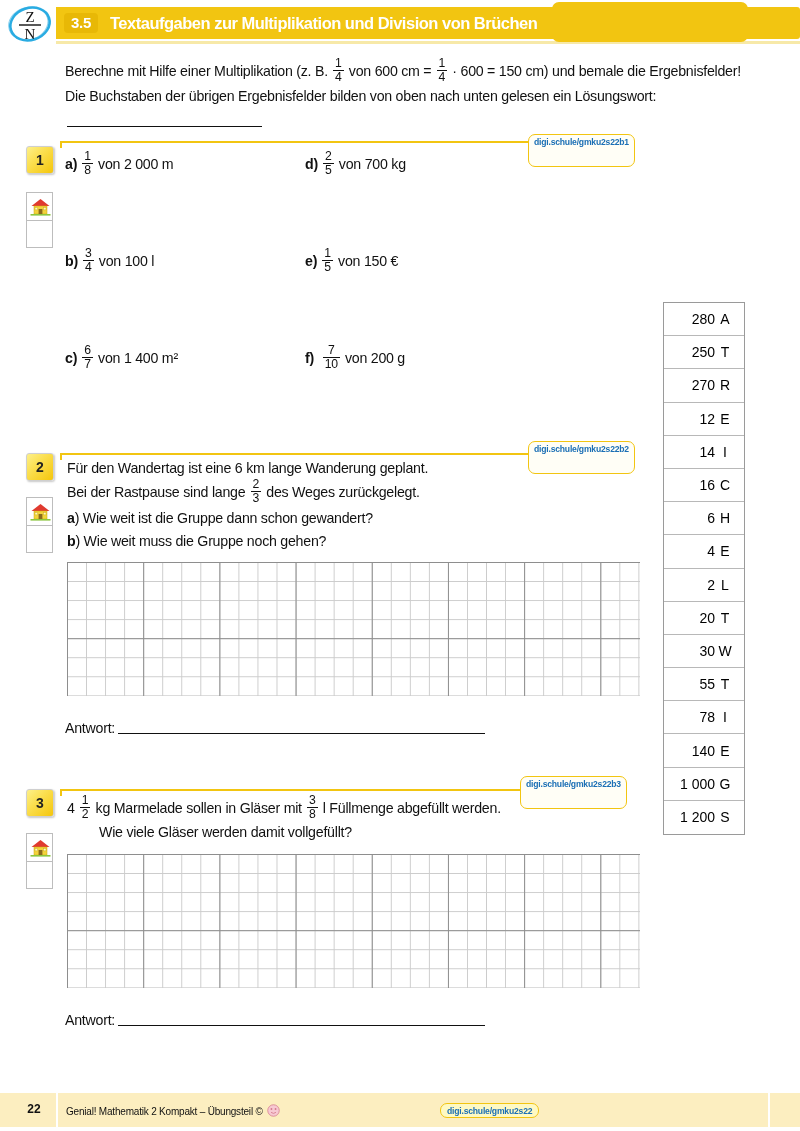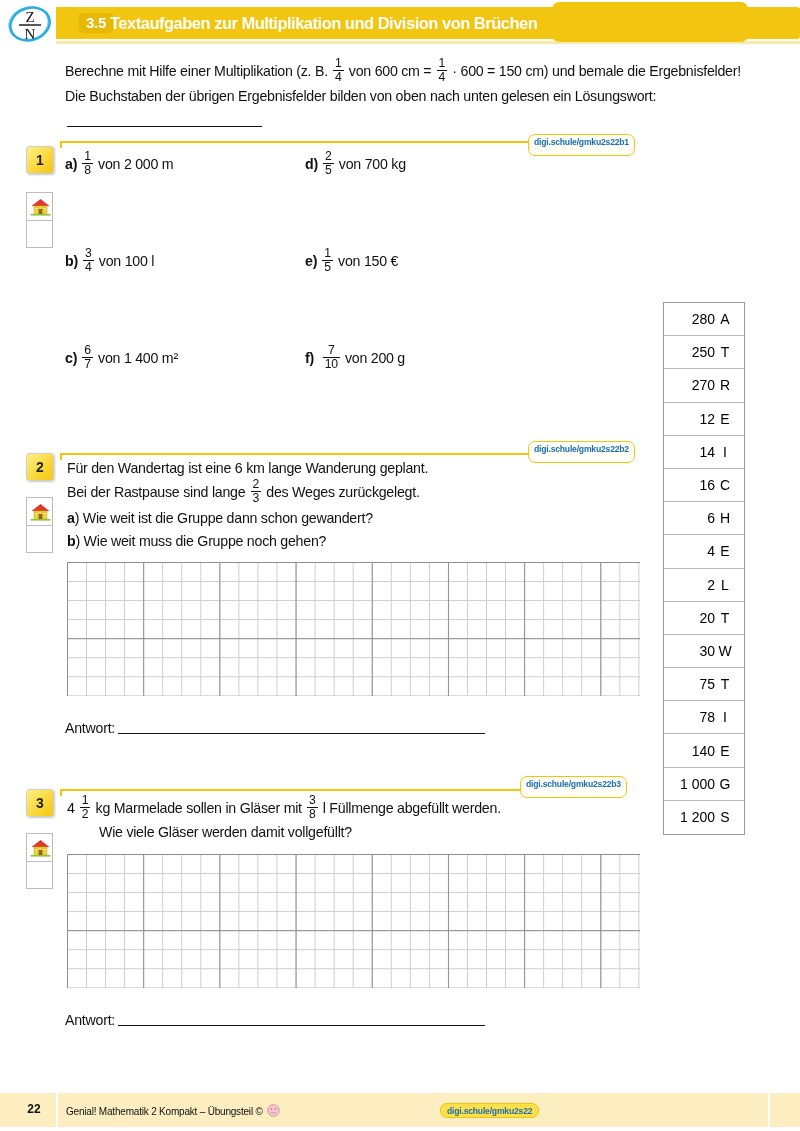--- a/index.html
+++ b/index.html
@@ -25,21 +25,20 @@
     position: absolute; left: 56px; top: 41px; width: 744px; height: 3px;
     background: #f7e9a8;
   }
   .num-badge {
     position: absolute; left: 64px; top: 13px;
     height: 20px; padding: 0 7px;
     background: #e8b806;
     border-radius: 4px;
     color: #ffffff; font-weight: bold; font-size: 15px; line-height: 20px;
     letter-spacing: -0.3px;
-    margin-left: 15px;
   }
   .header-title {
     position: absolute; left: 110px; top: 12px;
     color: #ffffff; font-weight: bold; font-size: 16.5px; line-height: 22px;
     letter-spacing: -0.5px; white-space: nowrap;
   }
   .logo {
     position: absolute; left: 6px; top: 4px; width: 48px; height: 40px;
   }
 
@@ -90,21 +89,21 @@
     position: absolute; left: 0; top: 27px; width: 100%;
     height: 1px; background: #bdbdbd;
   }
   .home-icon { position: absolute; left: 3px; top: 4px; width: 21px; height: 19px; }
 
   .task-text {
     position: absolute; font-size: 14.2px; line-height: 24px;
     letter-spacing: -0.25px; color: #111;
   }
   .digi-tag {
-    position: absolute; height: 22px; padding: 0 5px;
+    position: absolute; height: 33px; padding: 0 5px;
     border: 1.1px solid #f2c511; border-radius: 7px; background: #fffef6;
     color: #1b6fb5; font-size: 8.6px; font-weight: bold; line-height: 14px;
     letter-spacing: -0.2px; white-space: nowrap;
   }
 
   
   .answer-col {
     position: absolute; left: 663px; top: 302px; width: 82px;
     border: 1px solid #9a9a9a; background: #fff;
   }
@@ -159,21 +158,21 @@
   .footer-text {
     position: absolute; left: 66px; top: 1104px;
     font-size: 10px; color: #111; letter-spacing: -0.2px;
   }
   .copy-icon {
     display: inline-block; width: 13px; height: 13px; vertical-align: -2px;
     margin-left: 2px;
   }
   .footer-tag {
     position: absolute; left: 440px; top: 1103px; height: 15px; padding: 0 6px;
-    border: 1.1px solid #f2c511; border-radius: 7px; background: #fde047;
+    border: 1.1px solid #f2c511; border-radius: 7px; background: #fef9c3;
     color: #1b6fb5; font-size: 8.6px; font-weight: bold; line-height: 14px;
     letter-spacing: -0.2px;
   }
   .footer-right {
     position: absolute; left: 596px; top: 1157px;
     font-size: 12.4px; color: #a16207; letter-spacing: -0.2px;
   }
   .footer-right-sep {
     position: absolute; left: 768px; top: 1093px; width: 1.5px; height: 34px;
     background: #ffffff;
@@ -299,21 +298,21 @@
     </div>
     <div class="answer-cell">
       <span class="val">20</span>
       <span class="ltr">T</span>
     </div>
     <div class="answer-cell">
       <span class="val">30</span>
       <span class="ltr">W</span>
     </div>
     <div class="answer-cell">
-      <span class="val">75</span>
+      <span class="val">55</span>
       <span class="ltr">T</span>
     </div>
     <div class="answer-cell">
       <span class="val">78</span>
       <span class="ltr">I</span>
     </div>
     <div class="answer-cell">
       <span class="val">140</span>
       <span class="ltr">E</span>
     </div>

